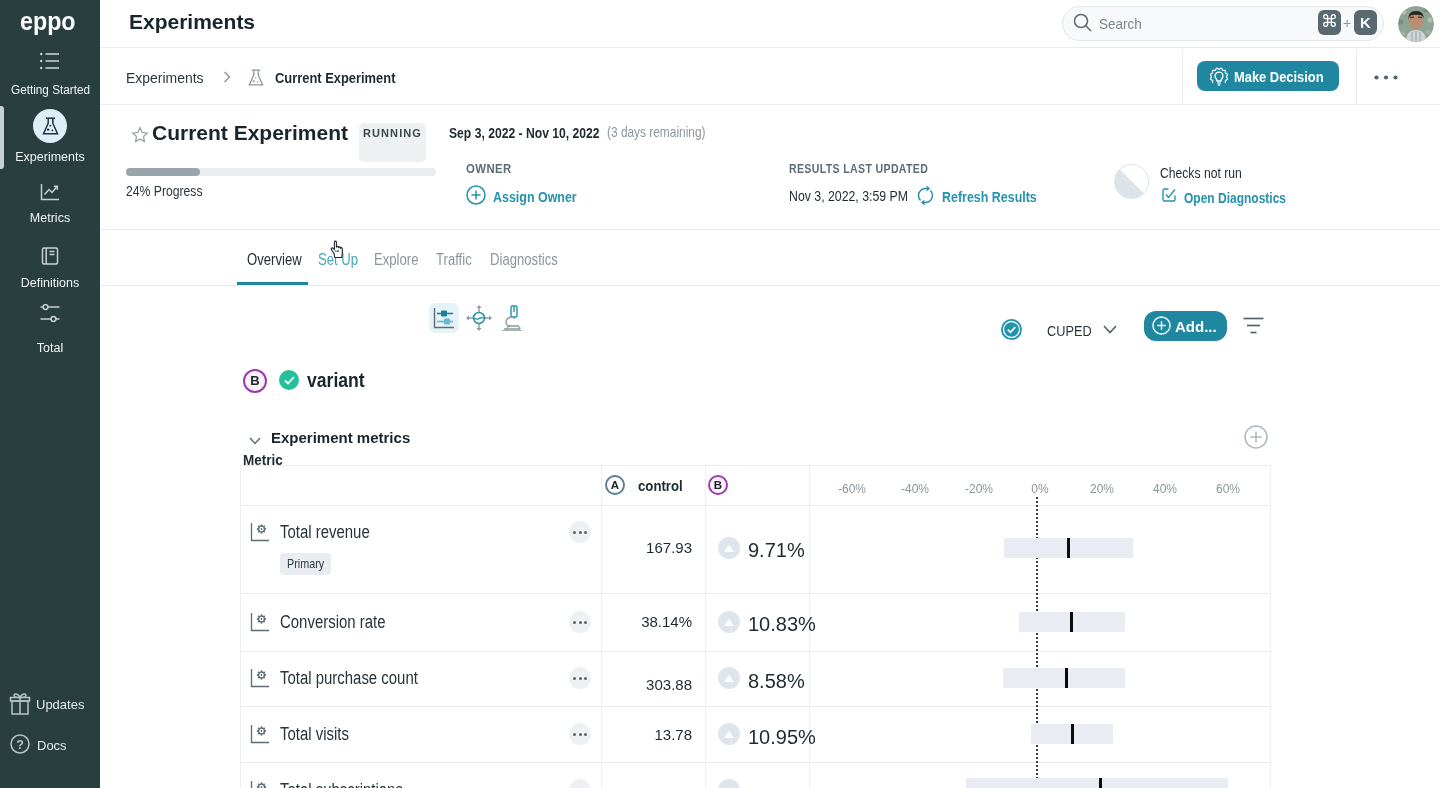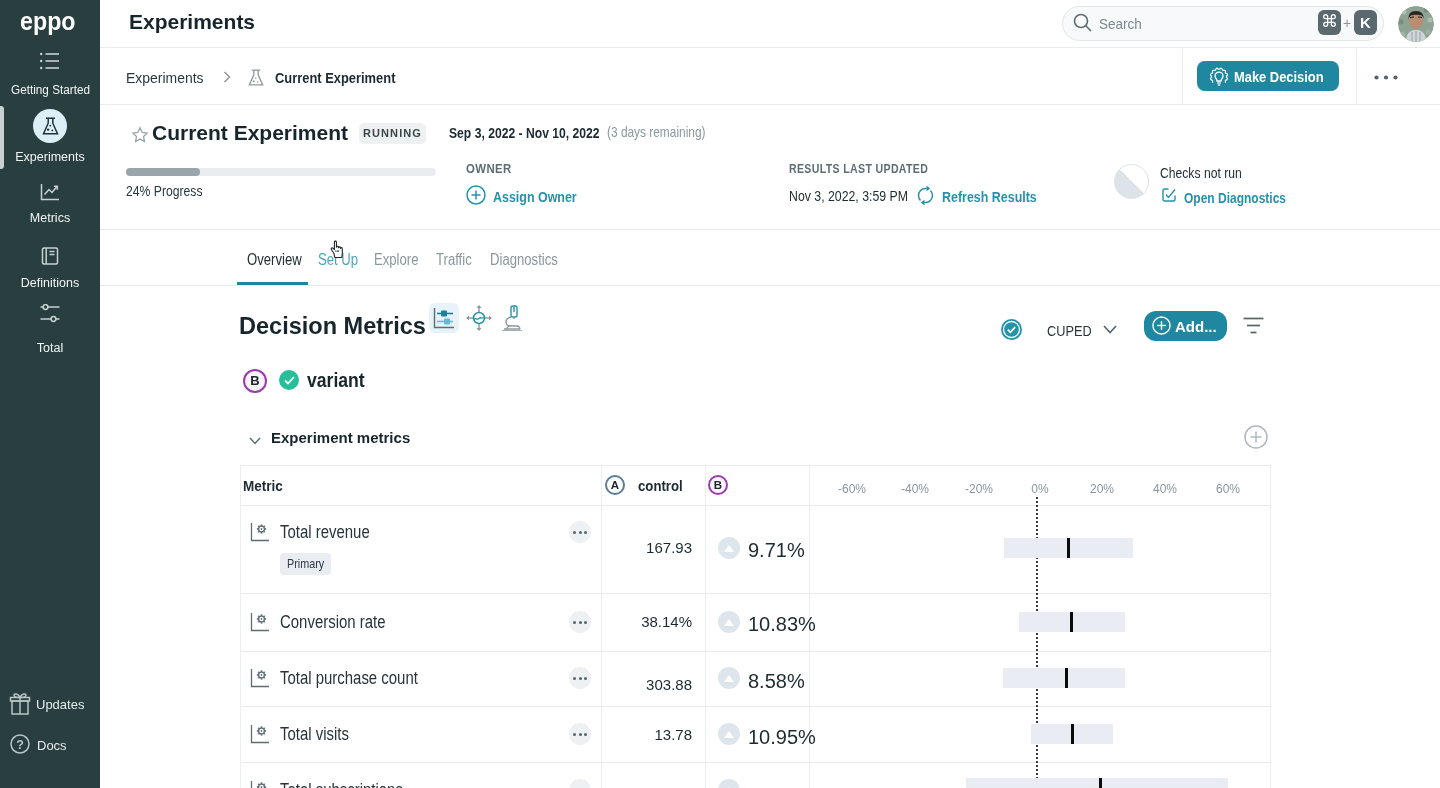--- a/index.html
+++ b/index.html
@@ -28,21 +28,21 @@
 .keybadge { top:10px; width:23px; height:25px; background:#5a6970; border-radius:6px; color:#fff; text-align:center; }
 #avatar { left:1398px; top:6px; width:36px; height:36px; border-radius:50%; overflow:hidden; }
 
 
 #crumbrow { left:100px; top:48px; width:1340px; height:57px; border-bottom:1px solid #eaedee; background:#fff; }
 .vdiv { top:49px; width:1px; height:56px; background:#eaedee; }
 #mkdec { left:1197px; top:61px; width:142px; height:30px; background:#1f87a0; border-radius:8px; }
 
 
 #title { left:152px; top:121px; font-size:21px; font-weight:bold; color:#17262c; }
-#runbadge { left:359px; top:123px; width:67px; height:21px; background:#eef1f2; border-radius:5px; color:#39474d; font-size:11px; font-weight:bold; letter-spacing:1.1px; text-align:center; line-height:21px; }
+#runbadge { left:359px; top:123px; width:67px; height:39px; background:#eef1f2; border-radius:5px; color:#39474d; font-size:11px; font-weight:bold; letter-spacing:1.1px; text-align:center; line-height:21px; }
 #dates { left:449px; top:124px; font-size:15px; font-weight:bold; color:#1d2b31; }
 #remaining { left:607px; top:124px; font-size:14.5px; color:#8b979c; }
 #ptrack { left:126px; top:168px; width:310px; height:8px; background:#e9edef; border-radius:4px; }
 #pfill { left:126px; top:168px; width:74px; height:8px; background:#9aa5ab; border-radius:4px; }
 #ptext { left:126px; top:183px; font-size:14px; color:#2a373d; }
 .seclabel { font-size:12px; font-weight:bold; color:#5d6d75; letter-spacing:0.4px; }
 .teallink { color:#2592ad; font-weight:bold; font-size:15px; }
 #divider1 { left:100px; top:229px; width:1340px; height:1px; background:#e9ecee; }
 
 
@@ -276,21 +276,20 @@
   <div class="abs" id="divider2"></div>
   <div class="abs" id="ic-hand" style="left:328px;top:238px;">
       <svg width="19" height="21" viewBox="0 0 24 27">
         <path d="M8.5 25 L7.5 20 C7.5 20 4.5 15.5 4 14.5 C3.5 13.5 4.5 12.3 5.8 12.8 C6.8 13.2 8 15 8 15 L8 5.2 C8 3.6 10.6 3.6 10.6 5.2 L10.6 11 L10.6 11.8 C10.6 11.8 10.7 10.6 11.9 10.6 C13.1 10.6 13.2 11.8 13.2 11.8 L13.2 12.6 C13.2 12.6 13.4 11.4 14.5 11.4 C15.6 11.4 15.8 12.6 15.8 12.6 L15.8 13.4 C15.8 13.4 16 12.4 17 12.4 C18 12.4 18.2 13.3 18.2 14 L18.2 19.5 L17.5 25 Z" fill="#fff" stroke="#1a262c" stroke-width="1.4" stroke-linejoin="round"></path>
         <rect x="9.3" y="16" width="1.2" height="1.8" fill="#1a262c"></rect>
         <rect x="11.1" y="16" width="1.2" height="1.8" fill="#1a262c"></rect>
         <rect x="12.9" y="16" width="1.2" height="1.8" fill="#1a262c"></rect>
       </svg>
     </div>
 
-  <div class="abs" id="dmtitle"><span class="cx" style="transform:scaleX(.98);">Decision Metrics</span></div>
   <div class="abs viewicon" style="left:429px;background:#e7f3f9;" id="vi-1">
       <svg width="22" height="22" viewBox="0 0 22 22" style="position:absolute;left:4px;top:4px;" fill="none">
         <path d="M1.5 1 L1.5 20.5 L21 20.5" stroke="#5d6d75" stroke-width="1.4"></path>
         <line x1="4" y1="6.5" x2="20" y2="6.5" stroke="#1d7f98" stroke-width="1.6"></line>
         <rect x="8" y="3.5" width="6" height="6" rx="1" fill="#1d7f98"></rect>
         <line x1="4" y1="14.5" x2="20" y2="14.5" stroke="#62bcd4" stroke-width="1.6"></line>
         <rect x="11" y="11.5" width="6" height="6" rx="1" fill="#62bcd4"></rect>
       </svg>
     </div>
   <div class="abs viewicon" style="left:464px;" id="vi-2">
@@ -368,21 +367,21 @@
   <div class="abs rowline" style="top:593px;"></div>
   <div class="abs rowline" style="top:651px;"></div>
   <div class="abs rowline" style="top:706px;"></div>
   <div class="abs rowline" style="top:762px;"></div>
   <div class="abs colline" style="left:240px;"></div>
   <div class="abs colline" style="left:1270px;"></div>
   <div class="abs colline" style="left:601px;"></div>
   <div class="abs colline" style="left:705px;"></div>
   <div class="abs colline" style="left:809px;"></div>
 
-  <div class="abs" style="left:243px;top:477px;font-size:15px;font-weight:bold;color:#1d2b31;"><span class="cx" style="transform:scaleX(.9);">Metric</span></div>
+  <div class="abs" style="left:243px;top:451px;font-size:15px;font-weight:bold;color:#1d2b31;"><span class="cx" style="transform:scaleX(.9);">Metric</span></div>
   <div class="abs" id="abadge">A</div>
   <div class="abs" style="left:638px;top:477px;font-size:15px;font-weight:bold;color:#1d2b31;"><span class="cx" style="transform:scaleX(.88);">control</span></div>
   <div class="abs" id="bbadge2">B</div>
   <div class="abs axislabel" style="left:827px;">-60%</div>
   <div class="abs axislabel" style="left:890px;">-40%</div>
   <div class="abs axislabel" style="left:954px;">-20%</div>
   <div class="abs axislabel" style="left:1015px;">0%</div>
   <div class="abs axislabel" style="left:1077px;">20%</div>
   <div class="abs axislabel" style="left:1140px;">40%</div>
   <div class="abs axislabel" style="left:1203px;">60%</div>

